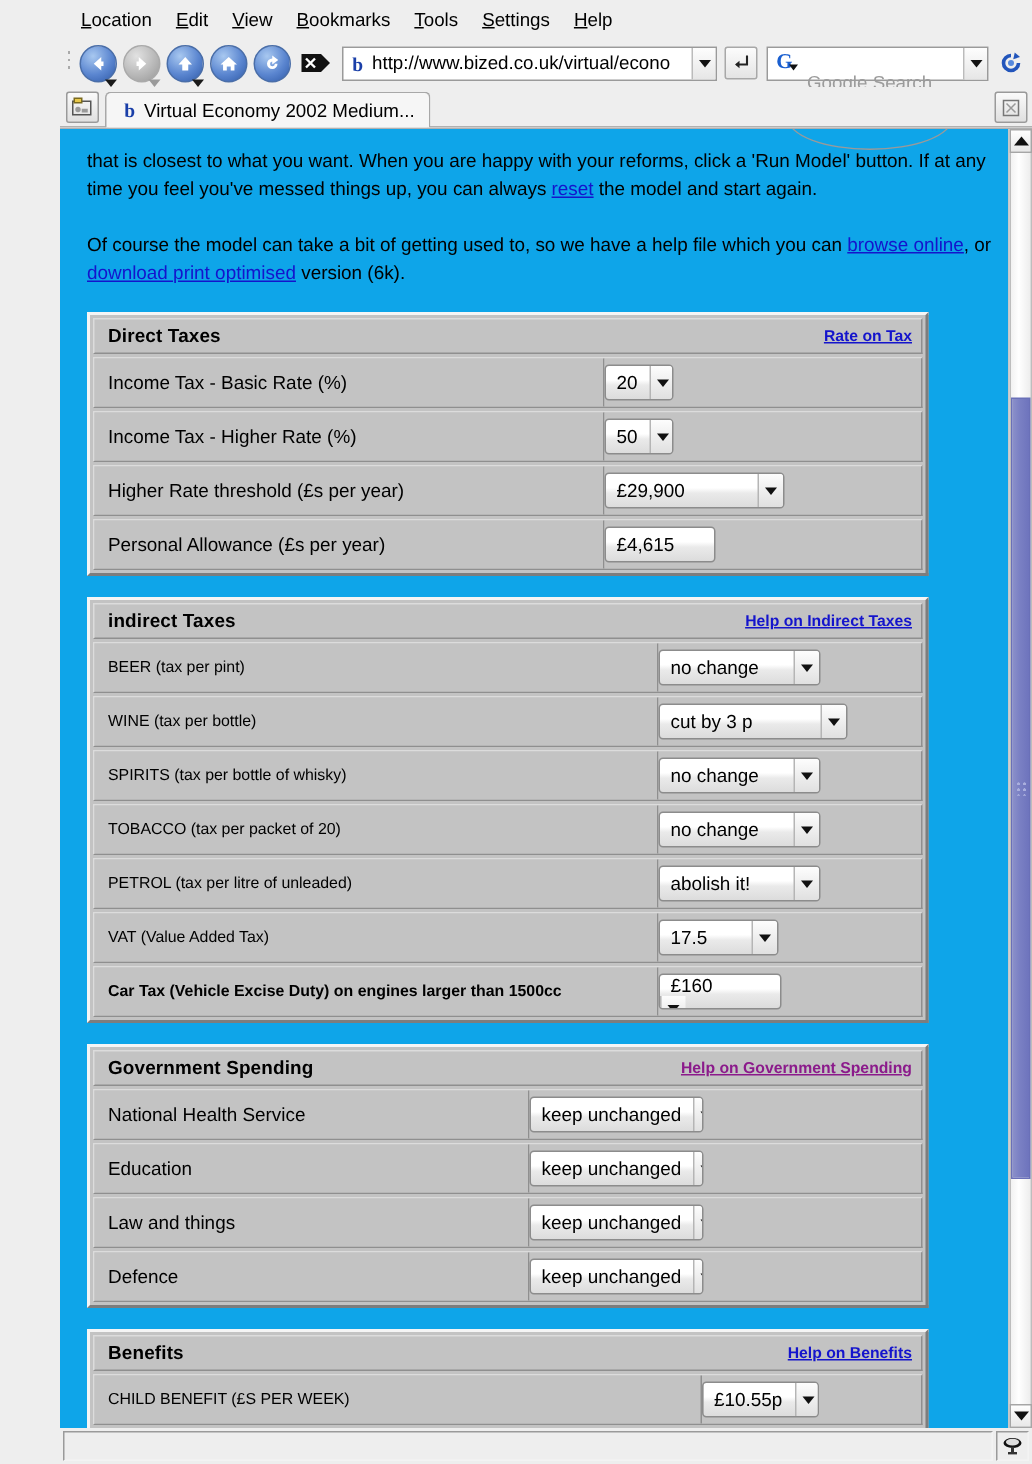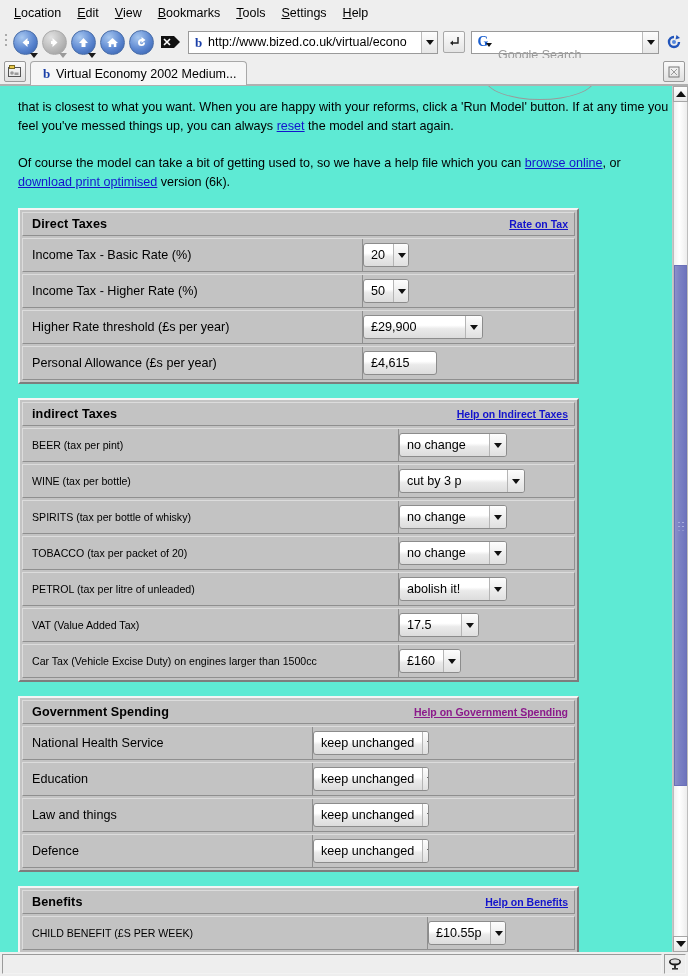--- a/index.html
+++ b/index.html
@@ -9,20 +9,21 @@
     overflow: hidden;
     font-family: "Liberation Sans", sans-serif;
     background: #ffffff;
   }
   
   #browser {
     width: 688px; height: 976px;
     background: #eeeeee;
     display: flex; flex-direction: column;
     position: relative;
+    padding-left: 40px;
   }
   .menubar {
     height: 26px;
     background: #eeeeee;
     display: flex; align-items: center;
     padding-left: 6px;
     flex: 0 0 26px;
   }
   .menu-item {
     font-size: 12.5px; color: #000;
@@ -198,21 +199,21 @@
   .viewport-wrap {
     flex: 1 1 auto;
     display: flex;
     background: #fff;
     border-top: 1px solid #b0b0b0;
     overflow: hidden;
     position: relative;
   }
   .page {
     flex: 1 1 auto;
-    background: #5eead4;
+    background: #0ea5e9;
     position: relative;
     overflow: hidden;
     padding: 0;
   }
   .page-inner { position: relative; width: 100%; height: 100%; }
 
   
   .oval {
     position: absolute;
     left: 485px; top: -28px;
@@ -664,24 +665,24 @@
                   <div class="sel" style="width: 80px;">
                     <div class="sel-text">17.5</div>
                     <div class="sel-btn">
                       <div class="caret"></div>
                     </div>
                   </div>
                 </div>
               </div>
               <div class="row">
                 <div class="cell-label" style="width: 376px; flex: 0 0 376px;">
-                  <span style="font-size: 10.6px;">Car Tax (Vehicle Excise Duty) on engines larger than 1500cc</span>
-                </div>
-                <div class="cell-ctrl">
-                  <div class="sel" style="width: 62px;">
+                  <span style="font-size: 10.6px; font-weight: bold;">Car Tax (Vehicle Excise Duty) on engines larger than 1500cc</span>
+                </div>
+                <div class="cell-ctrl">
+                  <div class="sel" style="width: 82px; flex-direction: column;">
                     <div class="sel-text">£160</div>
                     <div class="sel-btn">
                       <div class="caret"></div>
                     </div>
                   </div>
                 </div>
               </div>
             </div>
             <div class="sectionbox" style="margin-top: 14px;">
               <div class="sec-header">

